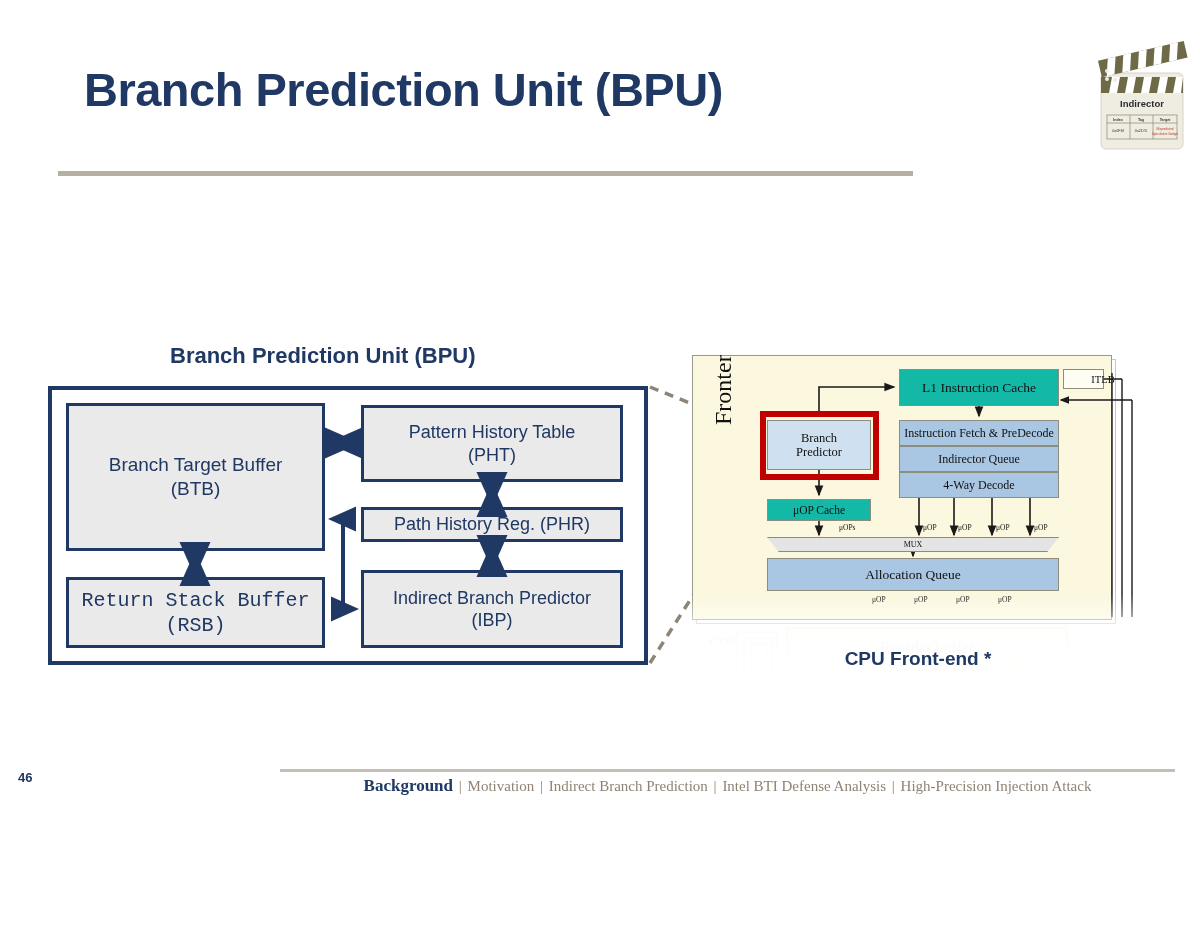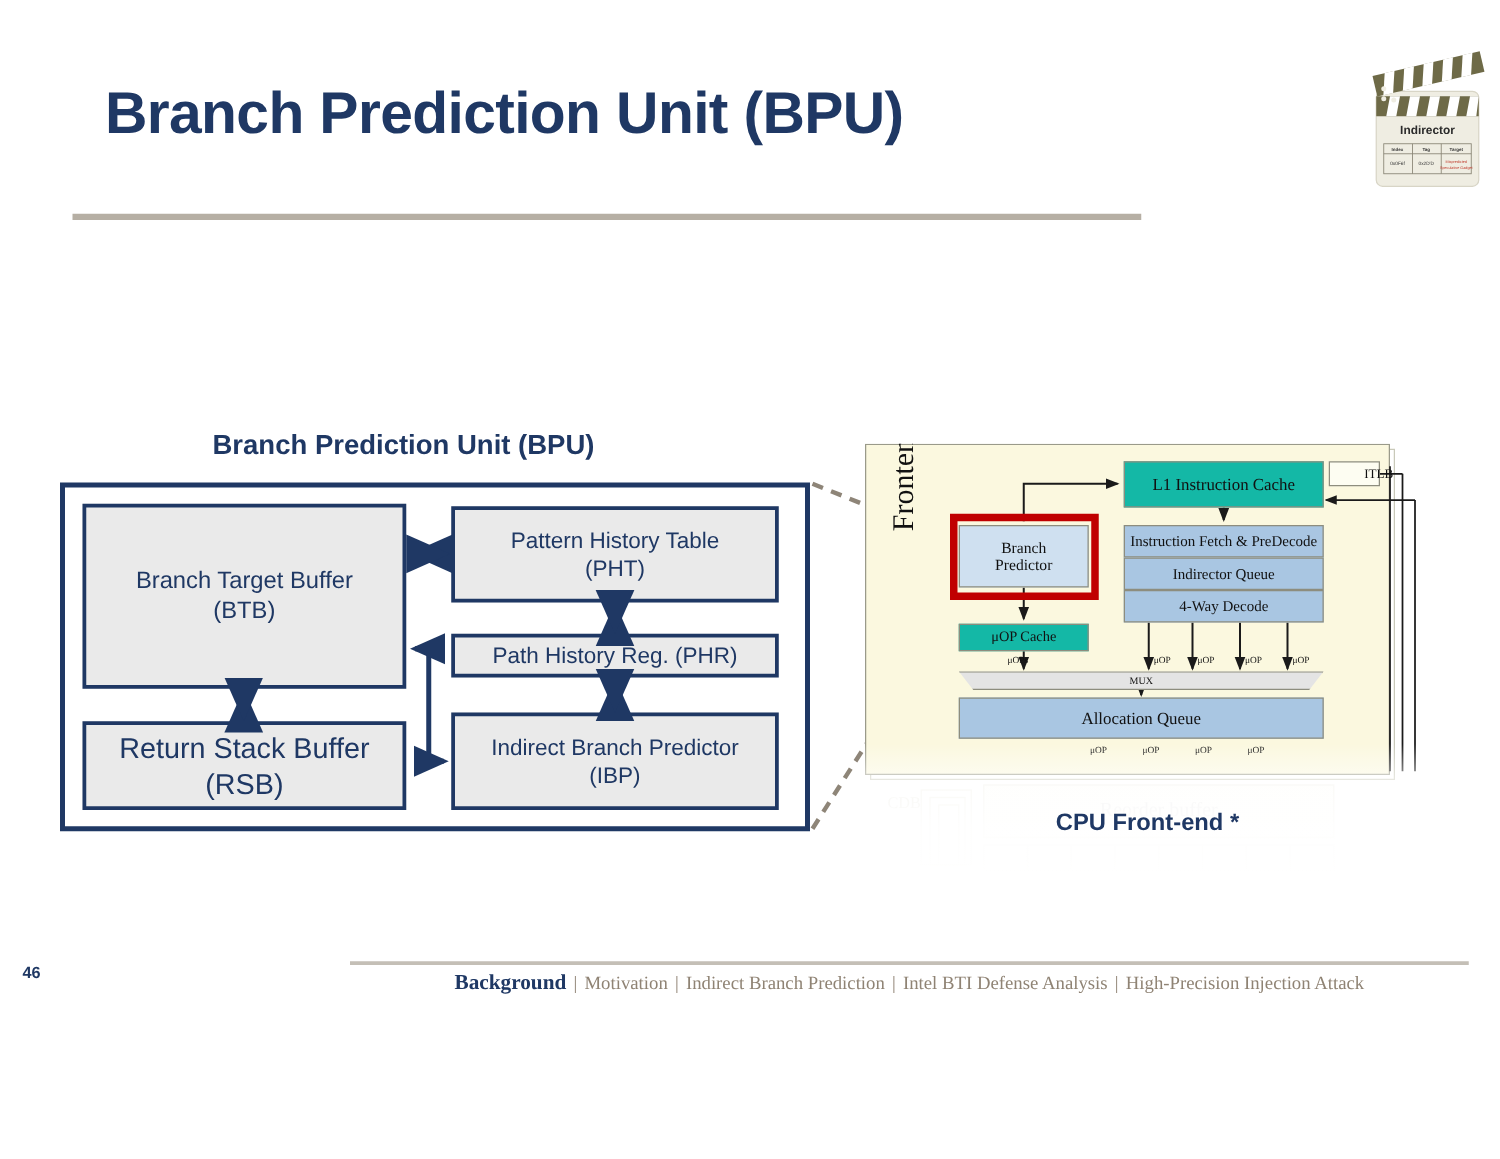--- a/index.html
+++ b/index.html
@@ -33,21 +33,21 @@
     position:absolute;left:48px;top:386px;width:600px;height:279px;
     border:4px solid #1F3864;background:#ffffff;box-sizing:border-box;
   }
   .bpu-node{
     position:absolute;background:#EAEAEA;border:3px solid #1F3864;
     box-sizing:border-box;display:flex;align-items:center;justify-content:center;
     text-align:center;color:#1F3864;font-size:18px;line-height:1.25;
     padding:2px 6px;
   }
   #node-btb{left:66px;top:403px;width:259px;height:148px;font-size:19px;}
-  #node-rsb{left:66px;top:577px;width:259px;height:71px;font-size:23px;}
+  #node-rsb{left:66px;top:577px;width:259px;height:71px;font-size:20px;font-family:Liberation Mono, monospace;}
   #node-pht{left:361px;top:405px;width:262px;height:77px;font-size:18px;}
   #node-phr{left:361px;top:507px;width:262px;height:35px;font-size:18px;}
   #node-ibp{left:361px;top:570px;width:262px;height:78px;font-size:18px;}
 
   
   #cpu-fig{
     position:absolute;left:692px;top:355px;width:452px;height:345px;
     overflow:hidden;
   }
   #cpu-frame{
@@ -287,21 +287,21 @@
       <span>Branch<br>Predictor</span>
     </div>
 
     <div class="cpu-box pink" id="box-uop">μOP Cache</div>
     <div class="cpu-box blue" id="box-ifpd">Instruction Fetch &amp; PreDecode</div>
     <div class="cpu-box blue" id="box-iq">Indirector Queue</div>
     <div class="cpu-box blue" id="box-dec">4-Way Decode</div>
     <div id="mux">MUX</div>
     <div class="cpu-box blue" id="box-alloc">Allocation Queue</div>
 
-    <div class="uop-tag" style="left:114px;top:168px;">μOPs</div>
+    <div class="uop-tag" style="left:147px;top:168px;">μOPs</div>
     <div class="uop-tag" style="left:231px;top:168px;">μOP</div>
     <div class="uop-tag" style="left:266px;top:168px;">μOP</div>
     <div class="uop-tag" style="left:304px;top:168px;">μOP</div>
     <div class="uop-tag" style="left:342px;top:168px;">μOP</div>
 
     <div class="uop-tag" style="left:180px;top:240px;">μOP</div>
     <div class="uop-tag" style="left:222px;top:240px;">μOP</div>
     <div class="uop-tag" style="left:264px;top:240px;">μOP</div>
     <div class="uop-tag" style="left:306px;top:240px;">μOP</div>
 

